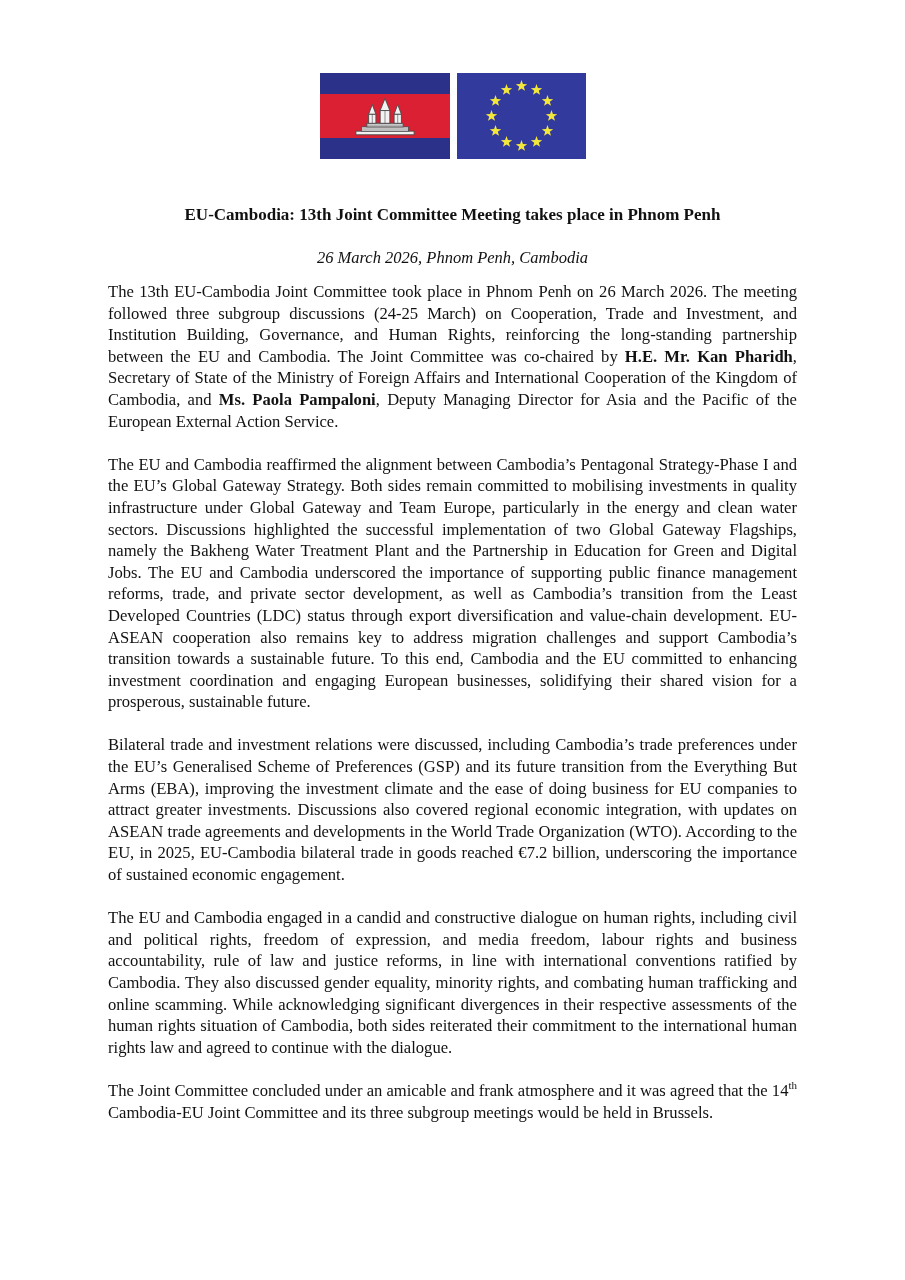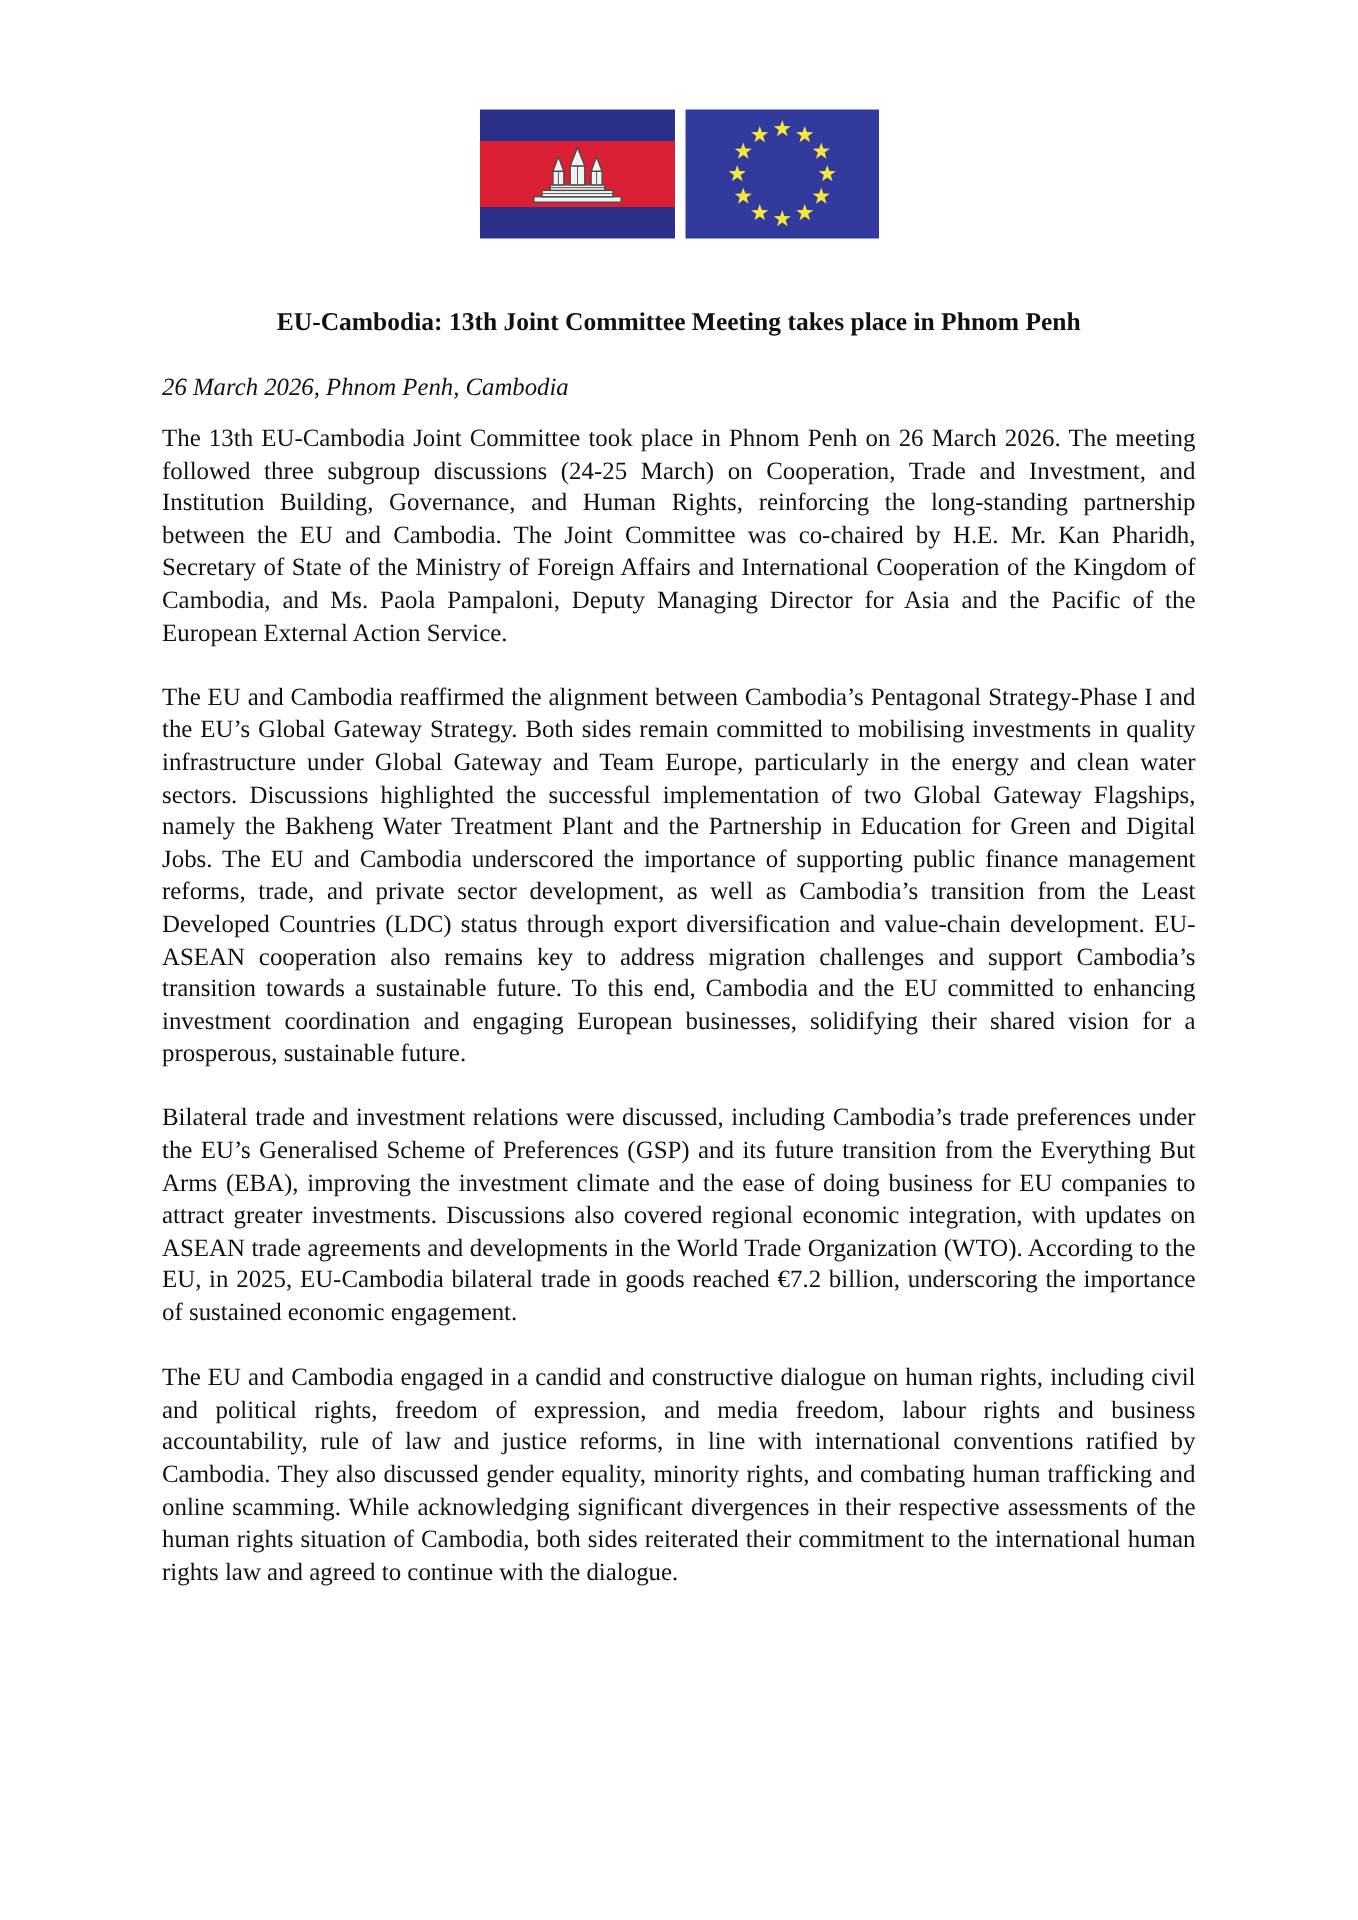--- a/index.html
+++ b/index.html
@@ -72,35 +72,36 @@
     text-align: center;
   }
   .dateline {
     position: absolute;
     left: 108px;
     width: 689px;
     top: 237px;
     font-size: 16.5px;
     line-height: 22px;
     font-style: italic;
+    text-align: center;
   }
   
   .doc-body {
     position: absolute;
     left: 108px;
     width: 689px;
     top: 271px;
     font-size: 16.6px;
     line-height: 21.6px;
     text-align: justify;
   }
   .doc-body p {
     margin: 0 0 21.6px 0;
   }
-  .doc-body b { font-weight: normal; }
+  .doc-body b { font-weight: bold; }
   .doc-body sup {
     font-size: 11px;
     line-height: 0;
     vertical-align: super;
   }
 </style>
 </head>
 <body>
 
 <div class="page">
@@ -170,16 +171,17 @@
 
     <p><span>The 13th EU-Cambodia Joint Committee took place in Phnom Penh on 26 March 2026. The meeting followed three subgroup discussions (24-25 March) on Cooperation, Trade and Investment, and Institution Building, Governance, and Human Rights, reinforcing the long-standing partnership between the EU and Cambodia. The Joint Committee was co-chaired by </span><b>H.E. Mr. Kan Pharidh</b><span>, Secretary of State of the Ministry of Foreign Affairs and International Cooperation of the Kingdom of Cambodia, and </span><b>Ms. Paola Pampaloni</b><span>, Deputy Managing Director for Asia and the Pacific of the European External Action Service.</span></p>
 
     <p><span>The EU and Cambodia reaffirmed the alignment between Cambodia’s Pentagonal Strategy-Phase I and the EU’s Global Gateway Strategy. Both sides remain committed to mobilising investments in quality infrastructure under Global Gateway and Team Europe, particularly in the energy and clean water sectors. Discussions highlighted the successful implementation of two Global Gateway Flagships, namely the Bakheng Water Treatment Plant and the Partnership in Education for Green and Digital Jobs. The EU and Cambodia underscored the importance of supporting public finance management reforms, trade, and private sector development, as well as Cambodia’s transition from the Least Developed Countries (LDC) status through export diversification and value-chain development. EU-ASEAN cooperation also remains key to address migration challenges and support Cambodia’s transition towards a sustainable future. To this end, Cambodia and the EU committed to enhancing investment coordination and engaging European businesses, solidifying their shared vision for a prosperous, sustainable future.</span></p>
 
     <p><span>Bilateral trade and investment relations were discussed, including Cambodia’s trade preferences under the EU’s Generalised Scheme of Preferences (GSP) and its future transition from the Everything But Arms (EBA), improving the investment climate and the ease of doing business for EU companies to attract greater investments. Discussions also covered regional economic integration, with updates on ASEAN trade agreements and developments in the World Trade Organization (WTO). According to the EU, in 2025, EU-Cambodia bilateral trade in goods reached €7.2 billion, underscoring the importance of sustained economic engagement.</span></p>
 
     <p><span>The EU and Cambodia engaged in a candid and constructive dialogue on human rights, including civil and political rights, freedom of expression, and media freedom, labour rights and business accountability, rule of law and justice reforms, in line with international conventions ratified by Cambodia. They also discussed gender equality, minority rights, and combating human trafficking and online scamming. While acknowledging significant divergences in their respective assessments of the human rights situation of Cambodia, both sides reiterated their commitment to the international human rights law and agreed to continue with the dialogue.</span></p>
 
 
+    <p><span>The Joint Committee concluded under an amicable and frank atmosphere and it was agreed that the 14</span><sup>th</sup><span> Cambodia-EU Joint Committee and its three subgroup meetings would be held in Brussels.</span></p>
 
   </div>
 
 </div>
 
 </body></html>

